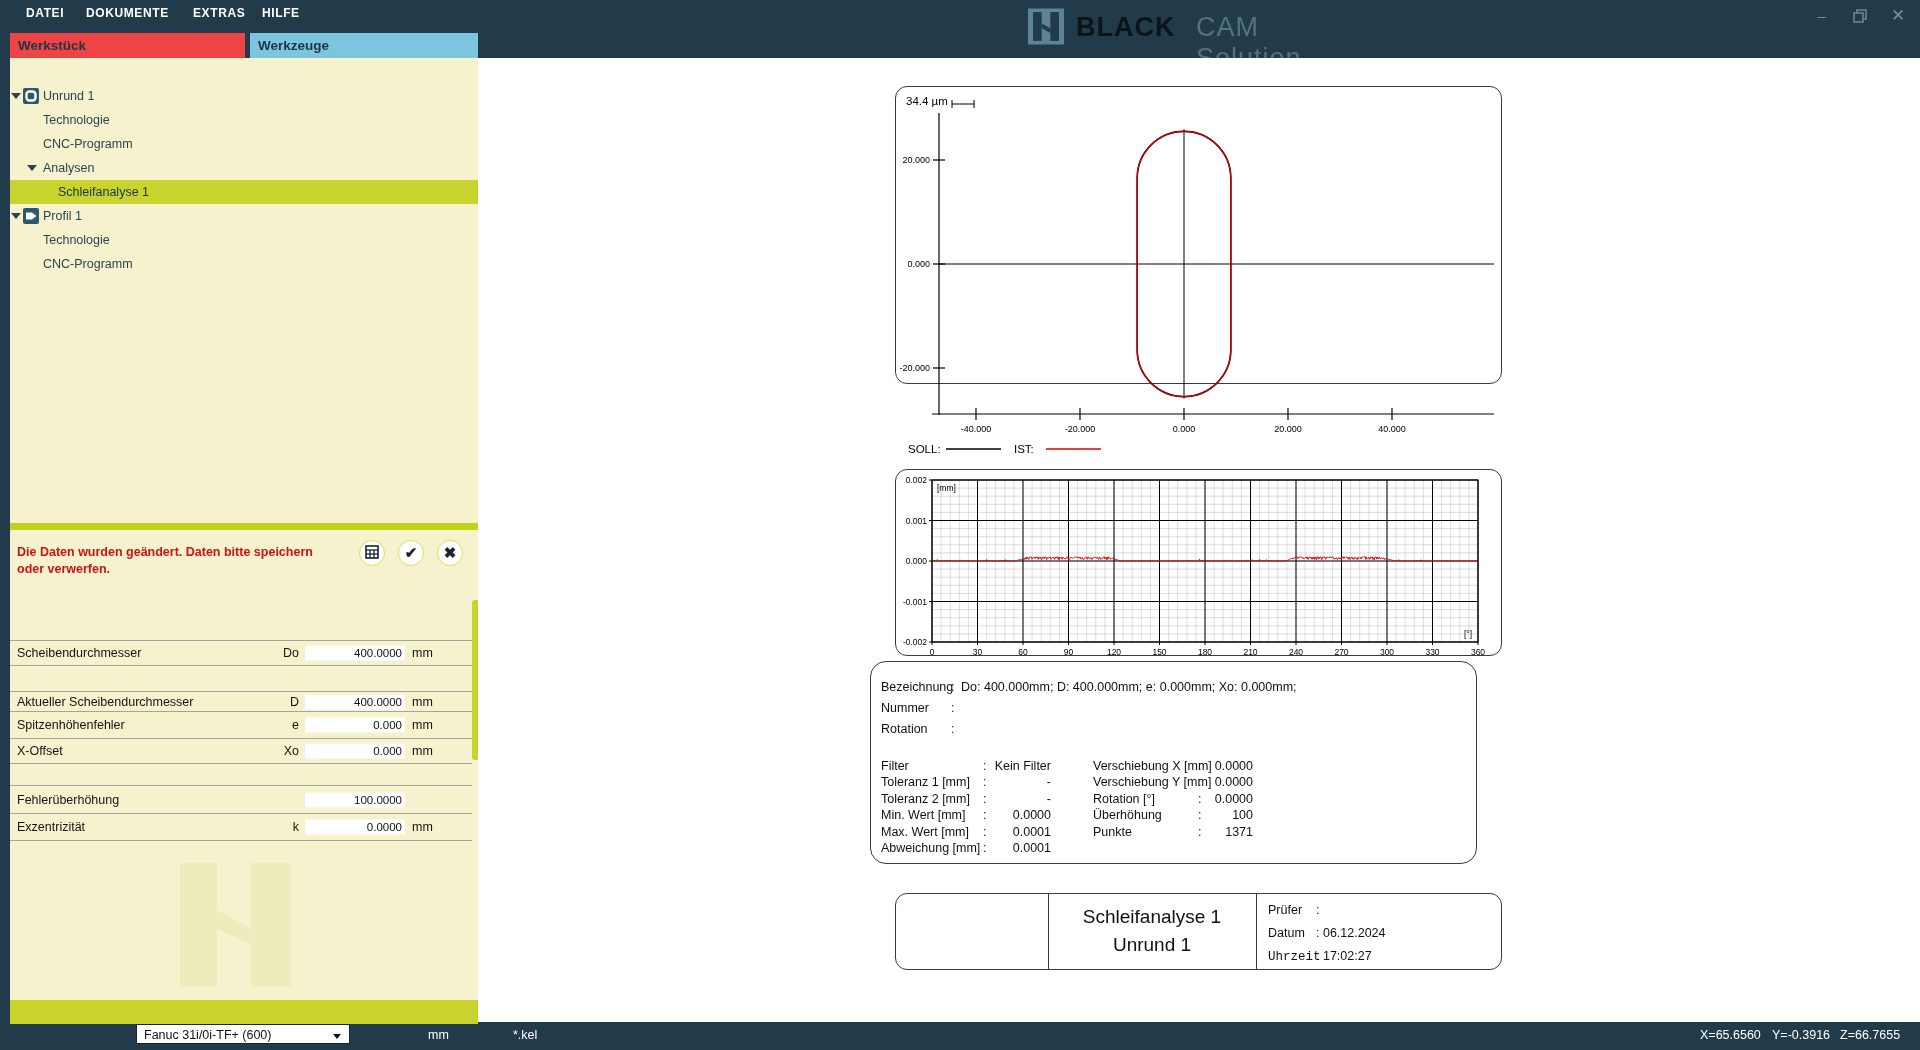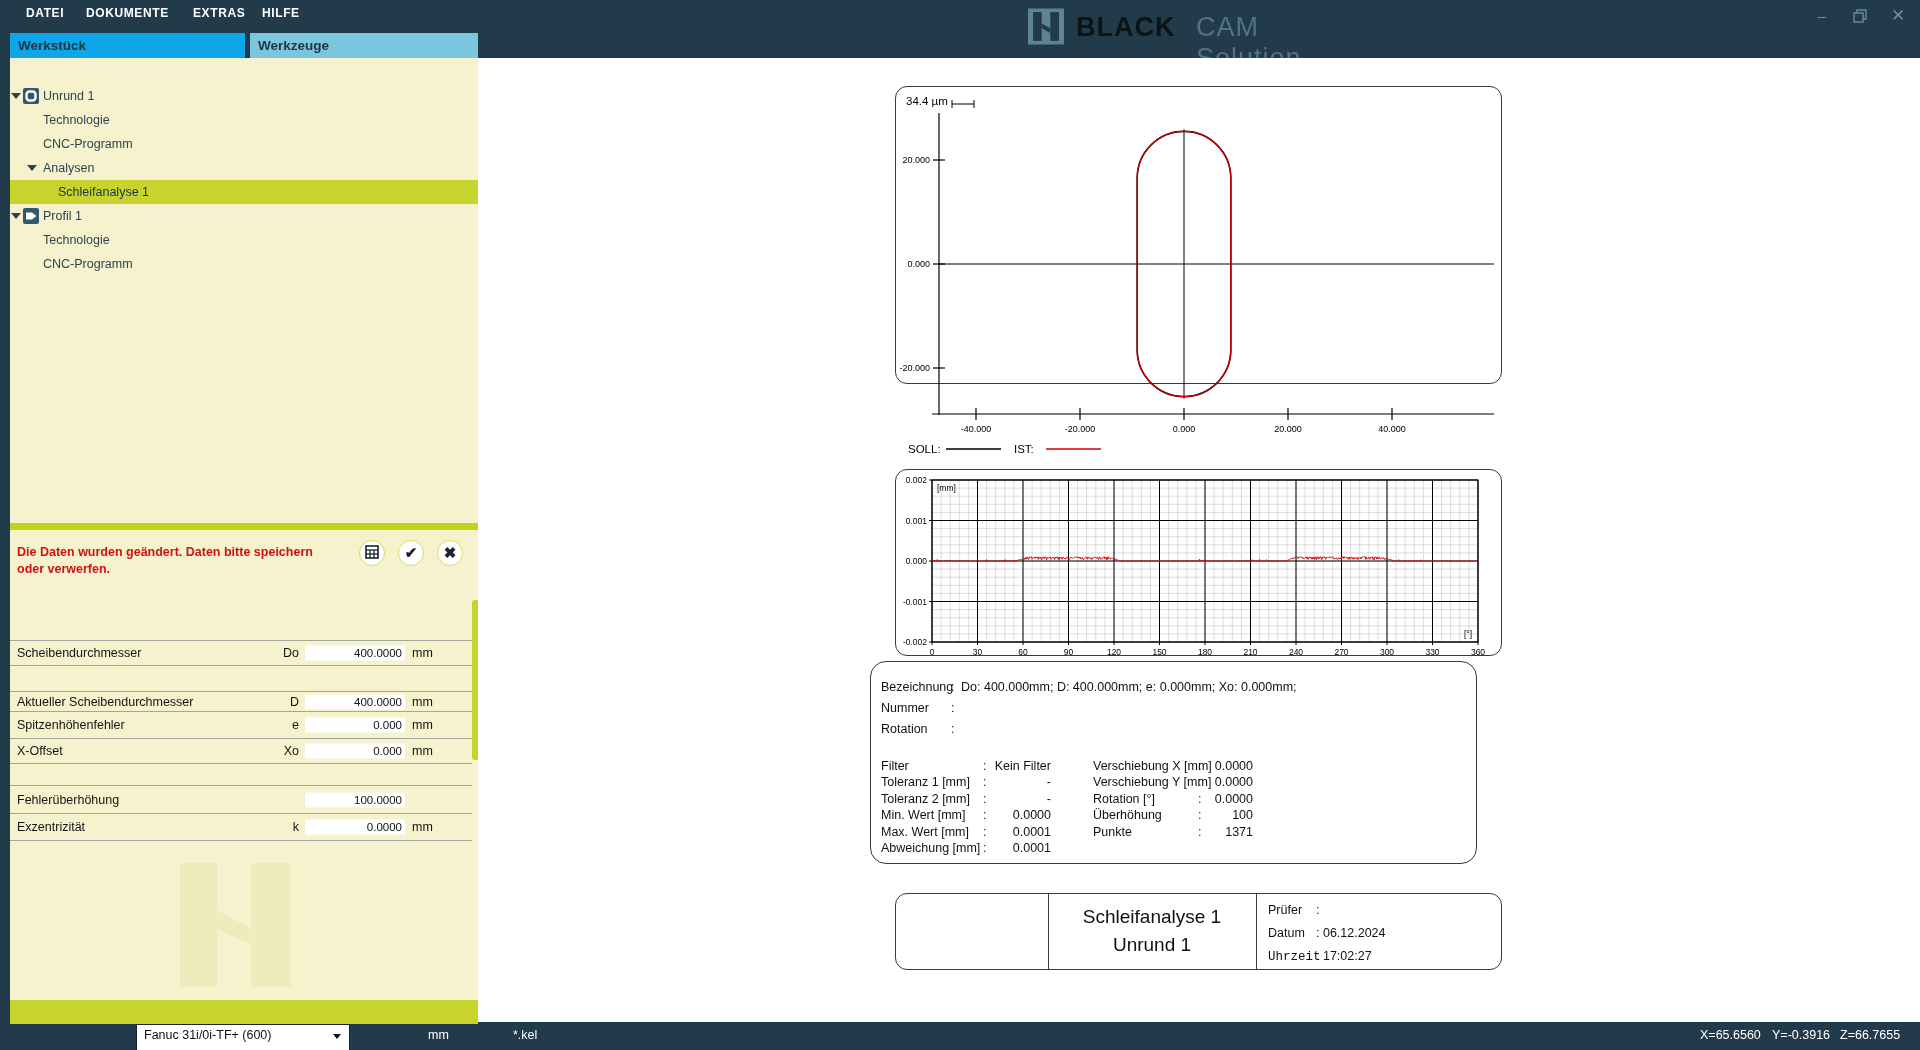--- a/index.html
+++ b/index.html
@@ -11,21 +11,21 @@
   #menubar{left:0;top:0;width:1920px;height:33px;}
   .menu-item{position:absolute;top:6px;color:#fff;font-size:12px;font-weight:bold;letter-spacing:.6px;cursor:default;}
   #brand{left:1020px;top:6px;height:44px;}
   #brand-square{position:absolute;left:8px;top:2px;width:36px;height:37px;}
   #brand-bold{position:absolute;left:56px;top:6px;font-size:27px;font-weight:bold;color:#0d1418;letter-spacing:1px;}
   #brand-light{position:absolute;left:176px;top:6px;font-size:27px;font-weight:400;color:#54727f;letter-spacing:1px;}
   .winbtn{position:absolute;top:6px;width:20px;height:20px;color:#6e8e9c;font-size:15px;line-height:20px;text-align:center;cursor:default;}
 
   
   .tab{position:absolute;top:33px;height:25px;font-size:13.5px;font-weight:bold;color:#1d3644;line-height:26px;padding-left:8px;box-sizing:border-box;cursor:default;}
-  #tab-werkstueck{left:10px;width:235px;background:#0ea5e9;}
+  #tab-werkstueck{left:10px;width:235px;background:#ef4444;}
   #tab-werkzeuge{left:250px;width:228px;background:#7cc5de;}
 
   
   #left-panel{left:10px;top:58px;width:468px;height:942px;background:#f5f2cd;}
   #left-strip{left:10px;top:1000px;width:468px;height:24px;background:#c8d32d;}
 
   .tree-row{position:absolute;left:0;width:468px;height:24px;font-size:12.5px;color:#2b4450;line-height:24px;cursor:default;}
   .tree-row.selected{background:#c8d32d;color:#1d3644;}
   .tree-arrow{position:absolute;top:9px;width:0;height:0;border-left:5px solid transparent;border-right:5px solid transparent;border-top:6px solid #2b4450;}
   .tree-ico{position:absolute;top:4px;width:16px;height:16px;}
@@ -68,21 +68,21 @@
   
   #foot-div1{position:absolute;left:152px;top:0;width:1px;height:75px;background:#3a3a3a;}
   #foot-div2{position:absolute;left:360px;top:0;width:1px;height:75px;background:#3a3a3a;}
   .foot-title{position:absolute;left:152px;width:208px;text-align:center;font-size:19px;color:#111;}
   .foot-kv{position:absolute;left:372px;font-size:12.5px;color:#111;}
 
   
   #statusbar{left:0;top:1022px;width:1920px;height:28px;}
   .sb-label{position:absolute;top:16px;color:#5eead4;font-weight:bold;font-size:13px;margin-top:38px;}
   .sb-val{position:absolute;top:6px;color:#fff;font-size:12.5px;}
-  #sb-select{position:absolute;left:137px;top:3px;width:212px;height:26px;background:#fff;border:1px solid #fff;outline:1px solid #18242b;box-sizing:border-box;font-size:12.5px;color:#111;line-height:19px;padding-left:6px;cursor:pointer;}
+  #sb-select{position:absolute;left:137px;top:3px;width:212px;height:18px;background:#fff;border:1px solid #fff;outline:1px solid #18242b;box-sizing:border-box;font-size:12.5px;color:#111;line-height:19px;padding-left:6px;cursor:pointer;}
   #sb-select .arrow{position:absolute;right:7px;top:8px;width:0;height:0;border-left:4px solid transparent;border-right:4px solid transparent;border-top:5px solid #111;}
   .sb-coord{position:absolute;top:6px;color:#fff;font-size:12.5px;}
 
   svg text{font-family:"Liberation Sans",sans-serif;}
 </style>
 </head>
 <body>
 
 <div id="stage">
 

